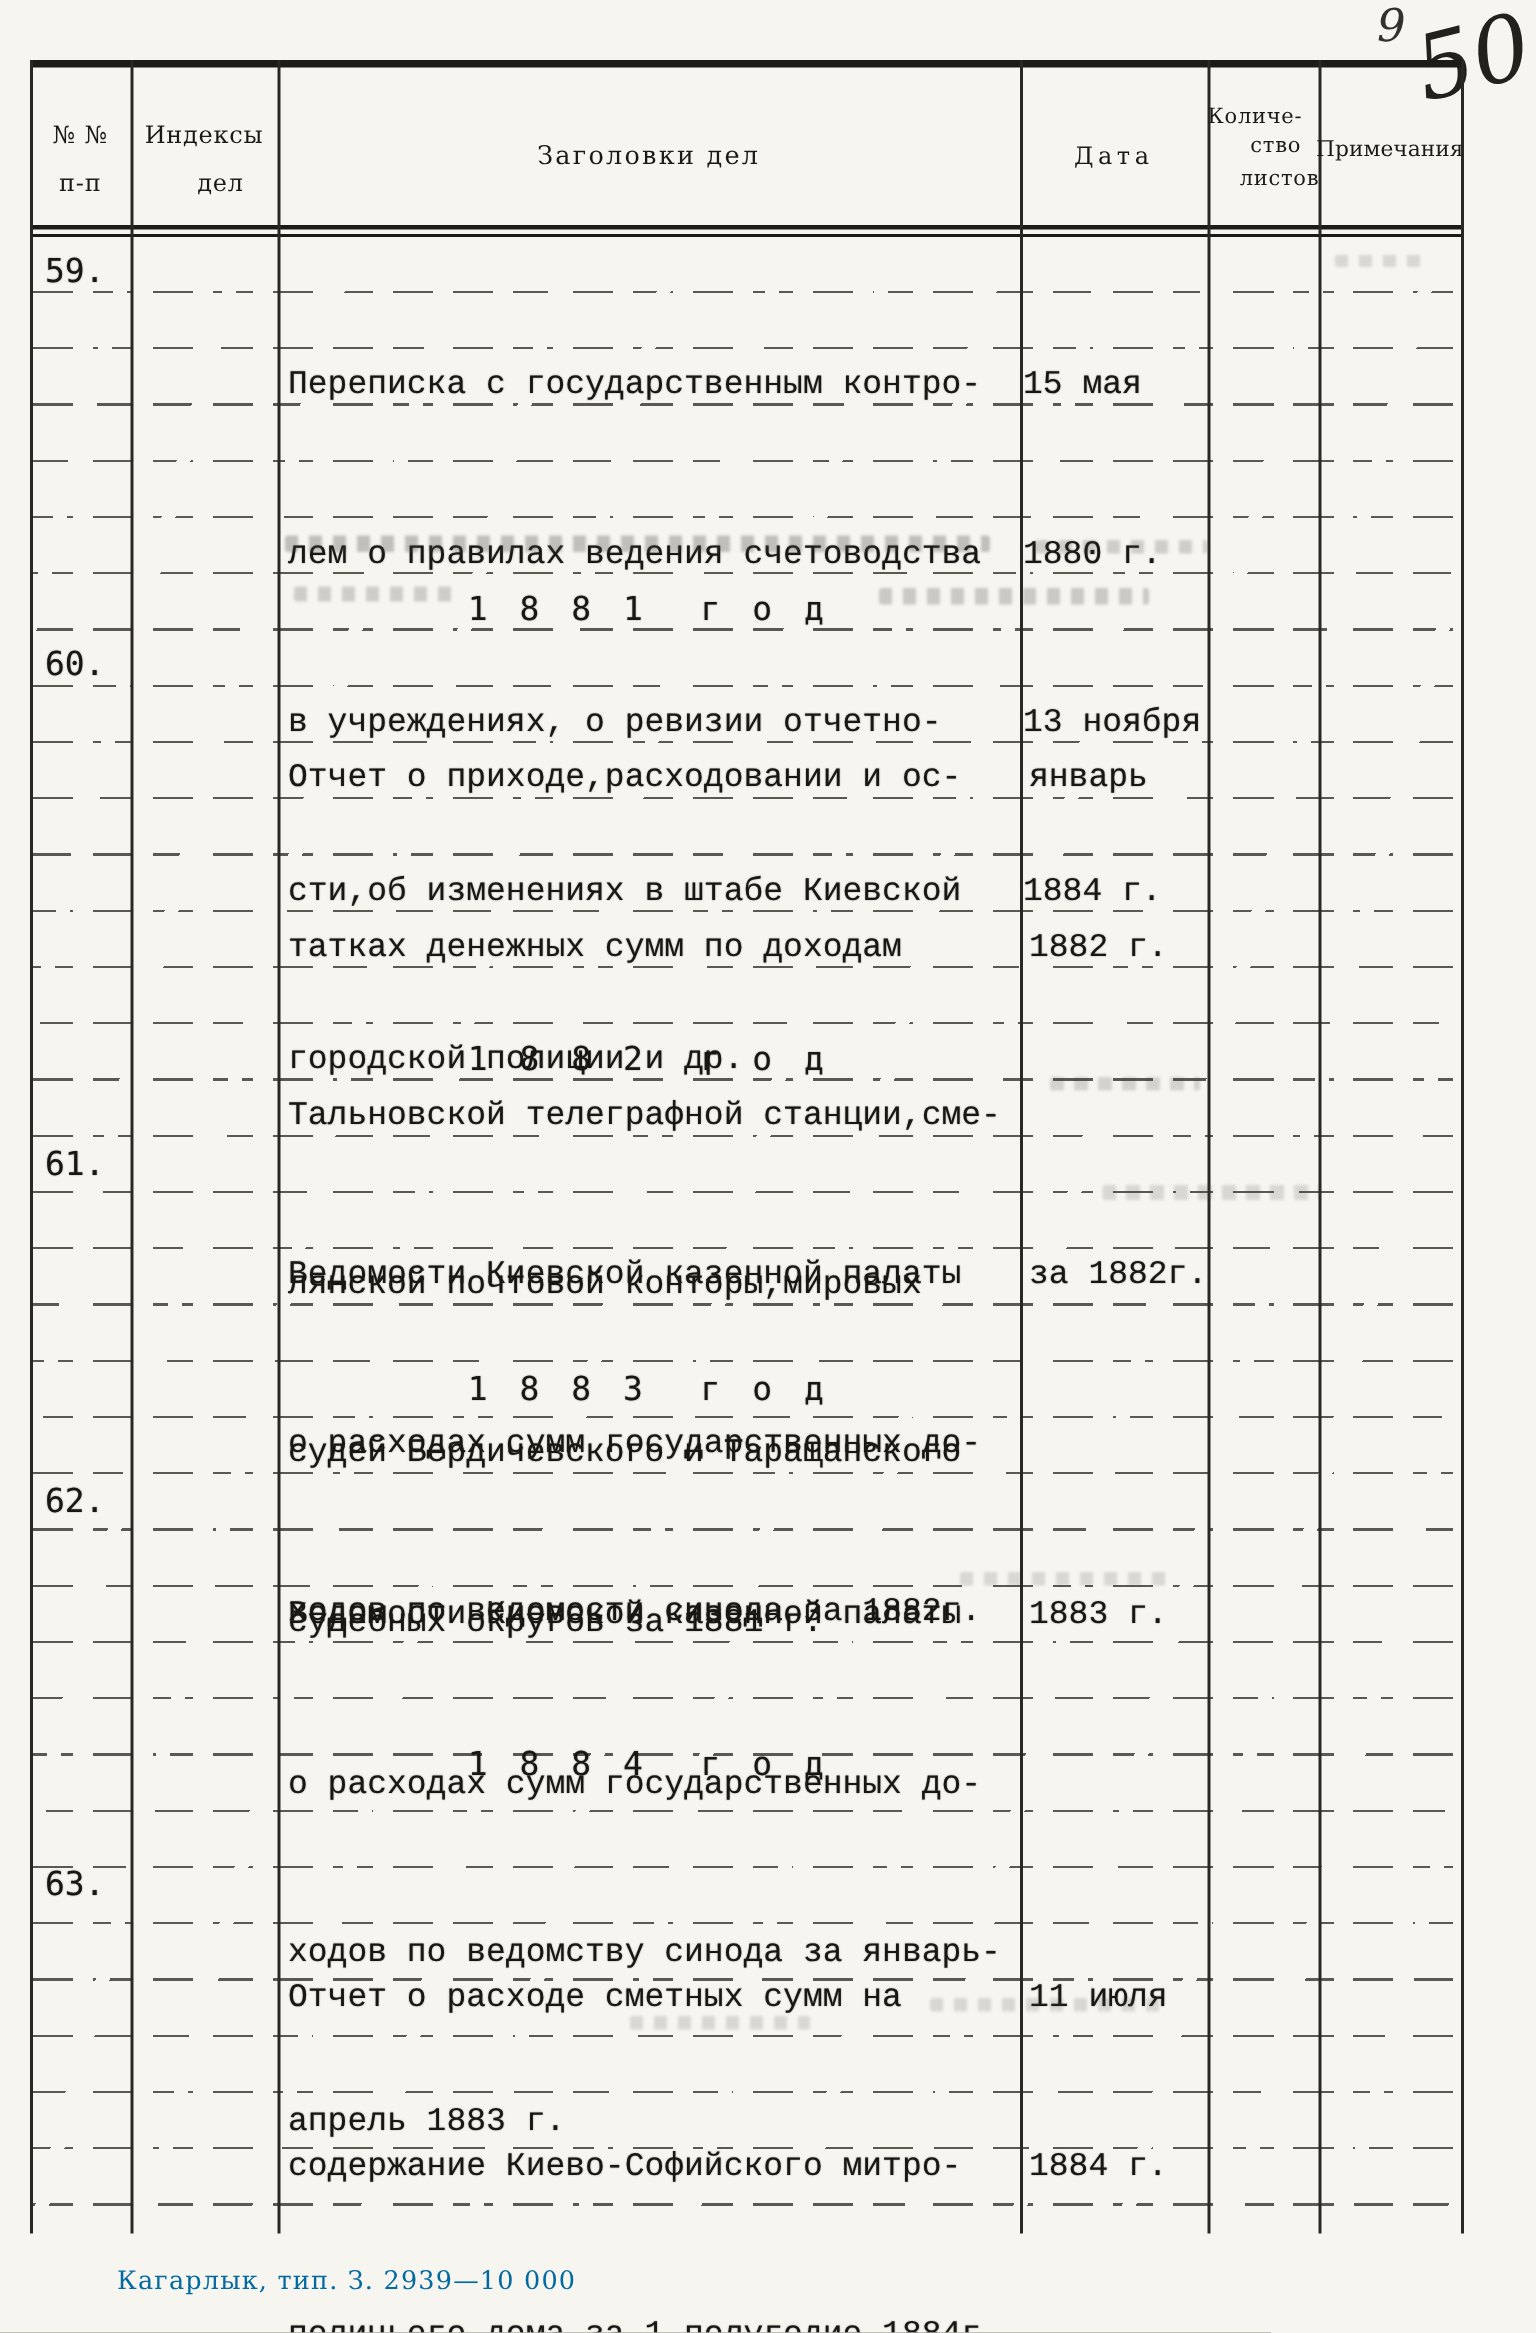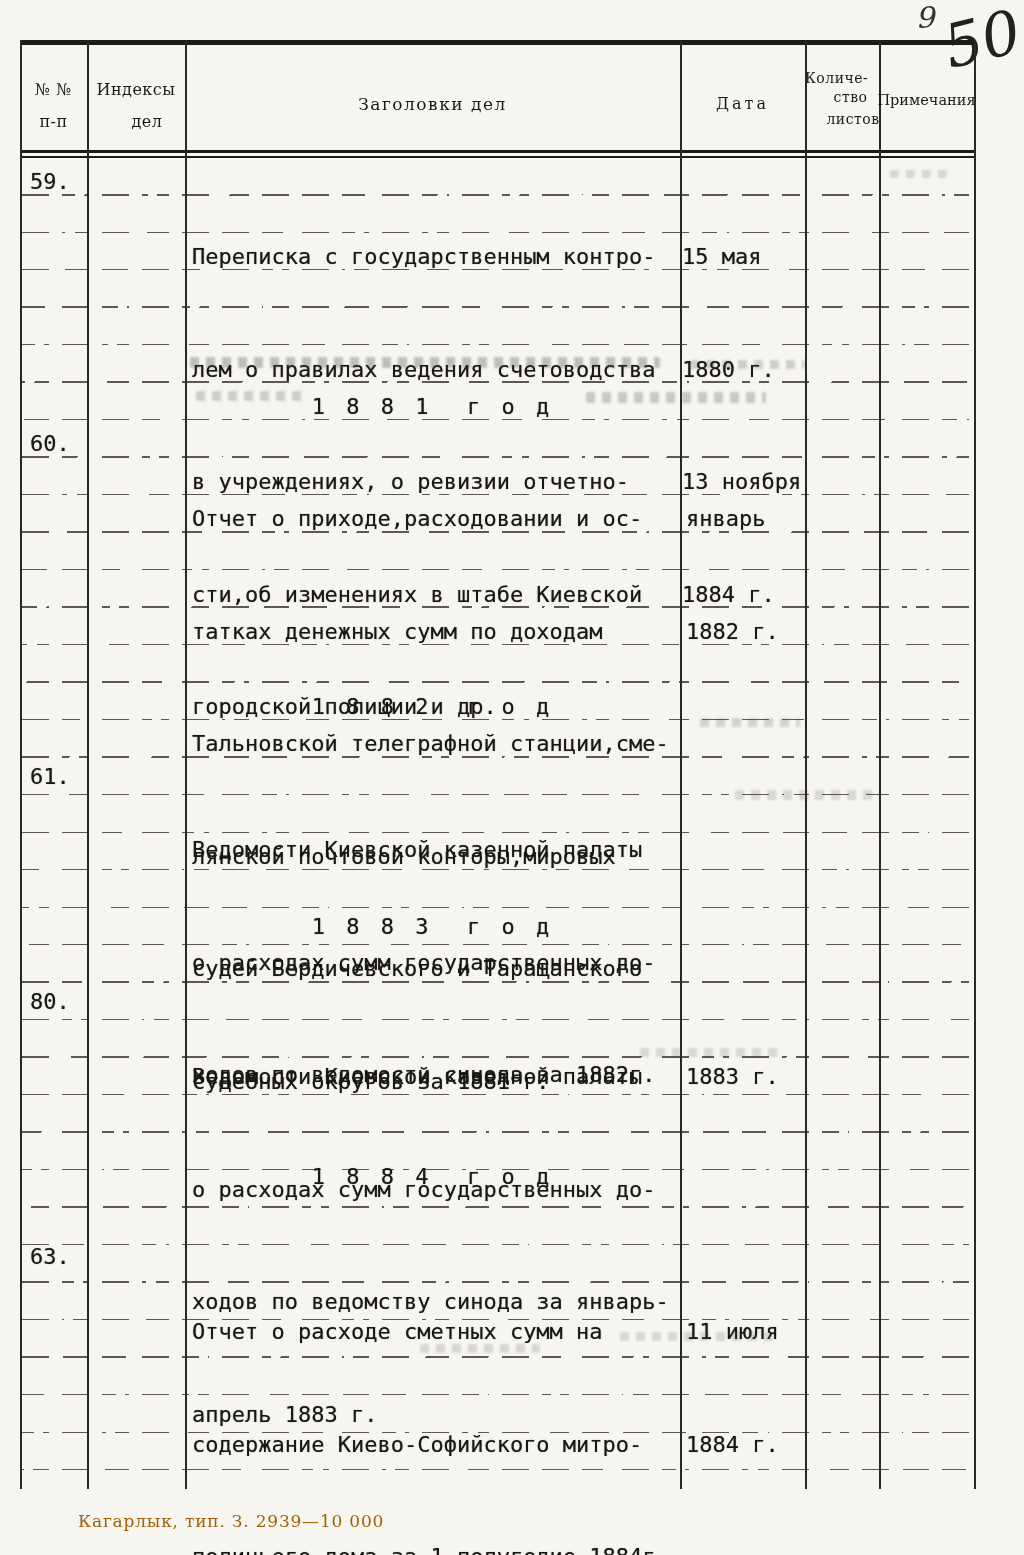--- a/index.html
+++ b/index.html
@@ -21,37 +21,37 @@
       repeating-linear-gradient(to bottom, transparent 0 36px, rgba(48,44,38,0.78) 36px 37.5px);
   }
   
   .hl { position:absolute; text-align:center; color:#1c1a16; letter-spacing:0.5px; }
   
   .tw {
     position:absolute; font-family:"DejaVu Sans Mono", monospace;
     font-size:22px; line-height:37.5px; color:#191714; white-space:pre;
     text-shadow:0 0 1px rgba(25,23,20,0.55);
   }
-  .tw > div { height:37.5px; }
+  .tw > div { height:37.5px;font-family:Liberation Mono, monospace; }
   .num { left:30px; width:56px; }
   .year { left:185px; width:495px; text-align:center; letter-spacing:4px; }
   
   .hw9 {
     position:absolute; left:918px; top:0px;
     font:italic 30px "DejaVu Serif", serif; color:#33312d;
   }
   .hw50 {
     position:absolute; left:944px; top:4px;
     font:italic 60px "DejaVu Serif", serif; color:#23211d;
     transform:rotate(-14deg);
   }
   .imprint {
     position:absolute; left:78px; top:1511px;
     font-family:"DejaVu Serif", serif; font-size:17px;
-    letter-spacing:0.8px; color:#a16207;
+    letter-spacing:0.8px; color:#0369a1;
   }
   
   .smudge {
     position:absolute; border-radius:2px; filter:blur(1.2px);
     background:repeating-linear-gradient(to right, rgba(70,65,58,0.55) 0 9px, rgba(70,65,58,0) 9px 16px);
   }
 </style>
 </head>
 <body>
 
@@ -117,24 +117,27 @@
   </div>
 
   <div class="tw year" style="top:688px">1 8 8 2  г о д</div>
 
   <div class="tw num" style="top:758px">61.</div>
   <div class="tw" style="left:192px;top:756px">
     <div>Ведомости Киевской казенной палаты</div>
     <div>о расходах сумм государственных до-</div>
     <div>ходов по ведомости синода за 1882г.</div>
   </div>
+  <div class="tw" style="left:686px;top:756px">
+    <div>за 1882г.</div>
+  </div>
 
   <div class="tw year" style="top:908px">1 8 8 3  г о д</div>
 
-  <div class="tw num" style="top:983px">80.</div>
+  <div class="tw num" style="top:983px">62.</div>
   <div class="tw" style="left:192px;top:983px">
     <div>Ведомости Киевской казенной палаты</div>
     <div>о расходах сумм государственных до-</div>
     <div>ходов по ведомству синода за январь-</div>
     <div>апрель 1883 г.</div>
   </div>
   <div class="tw" style="left:686px;top:983px">
     <div>1883 г.</div>
   </div>
 

